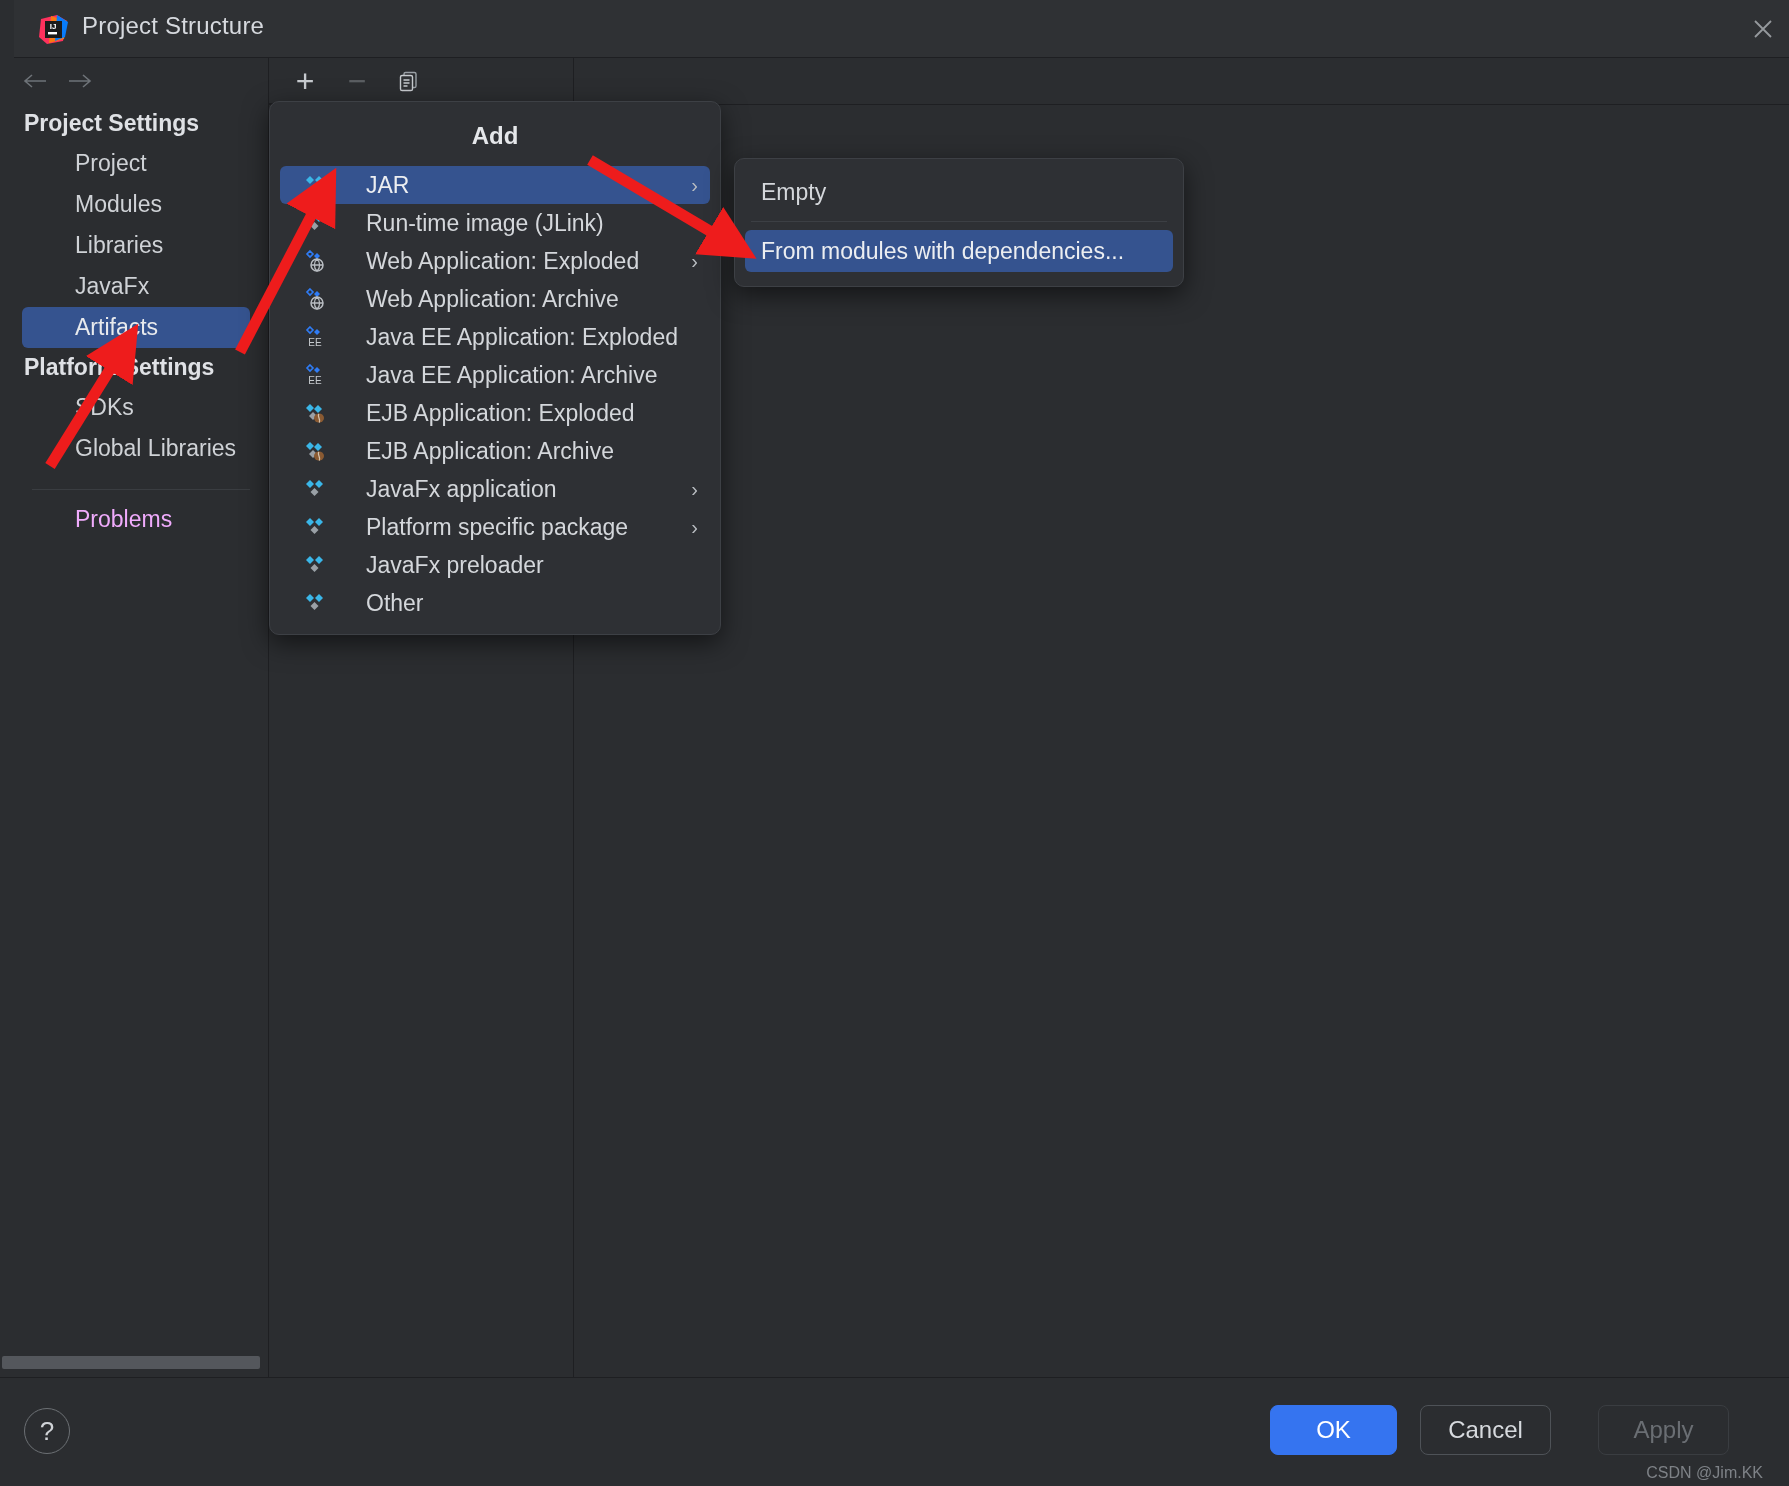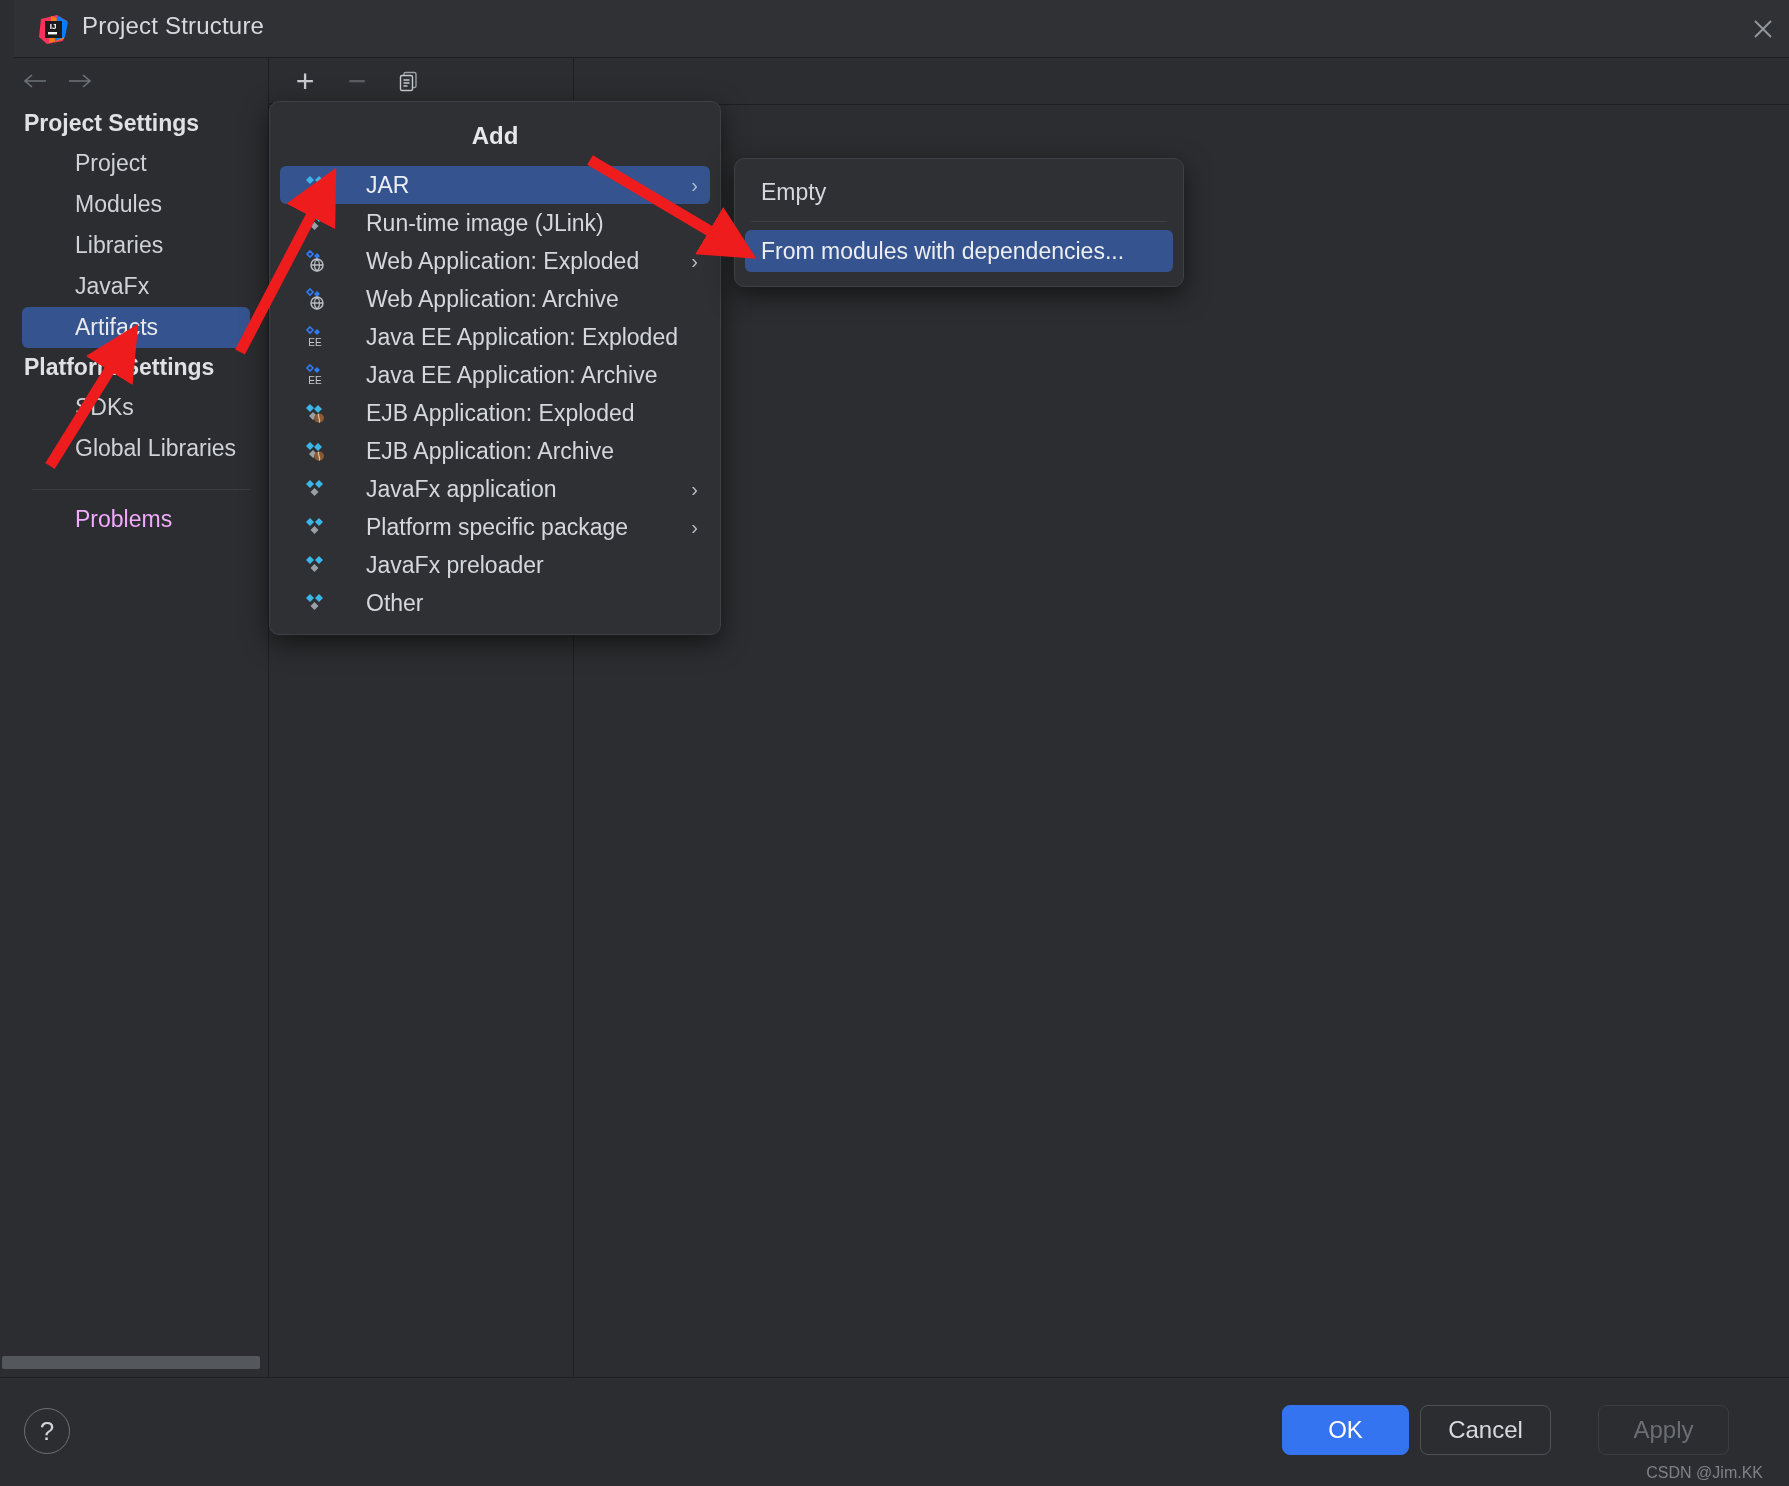--- a/index.html
+++ b/index.html
@@ -191,21 +191,21 @@
     border: 1px solid #6c7074; color: #d0d3d7;
     display: flex; align-items: center; justify-content: center;
     font-size: 26px; cursor: pointer;
   }
   .btn {
     position: absolute; top: 27px; height: 50px;
     border-radius: 8px; display: flex; align-items: center;
     justify-content: center; font-size: 24px; cursor: pointer;
   }
   .btn-ok {
-    right: 380px; width: 127px;
+    right: 392px; width: 127px;
     background: #3574f0; color: #ffffff; border: 1px solid #3574f0;
   }
   .btn-cancel {
     right: 238px; width: 131px;
     background: transparent; color: #d7dade; border: 1px solid #4e5257;
   }
   .btn-apply {
     right: 60px; width: 131px;
     background: transparent; color: #6a6e73; border: 1px solid #3a3d41;
   }

